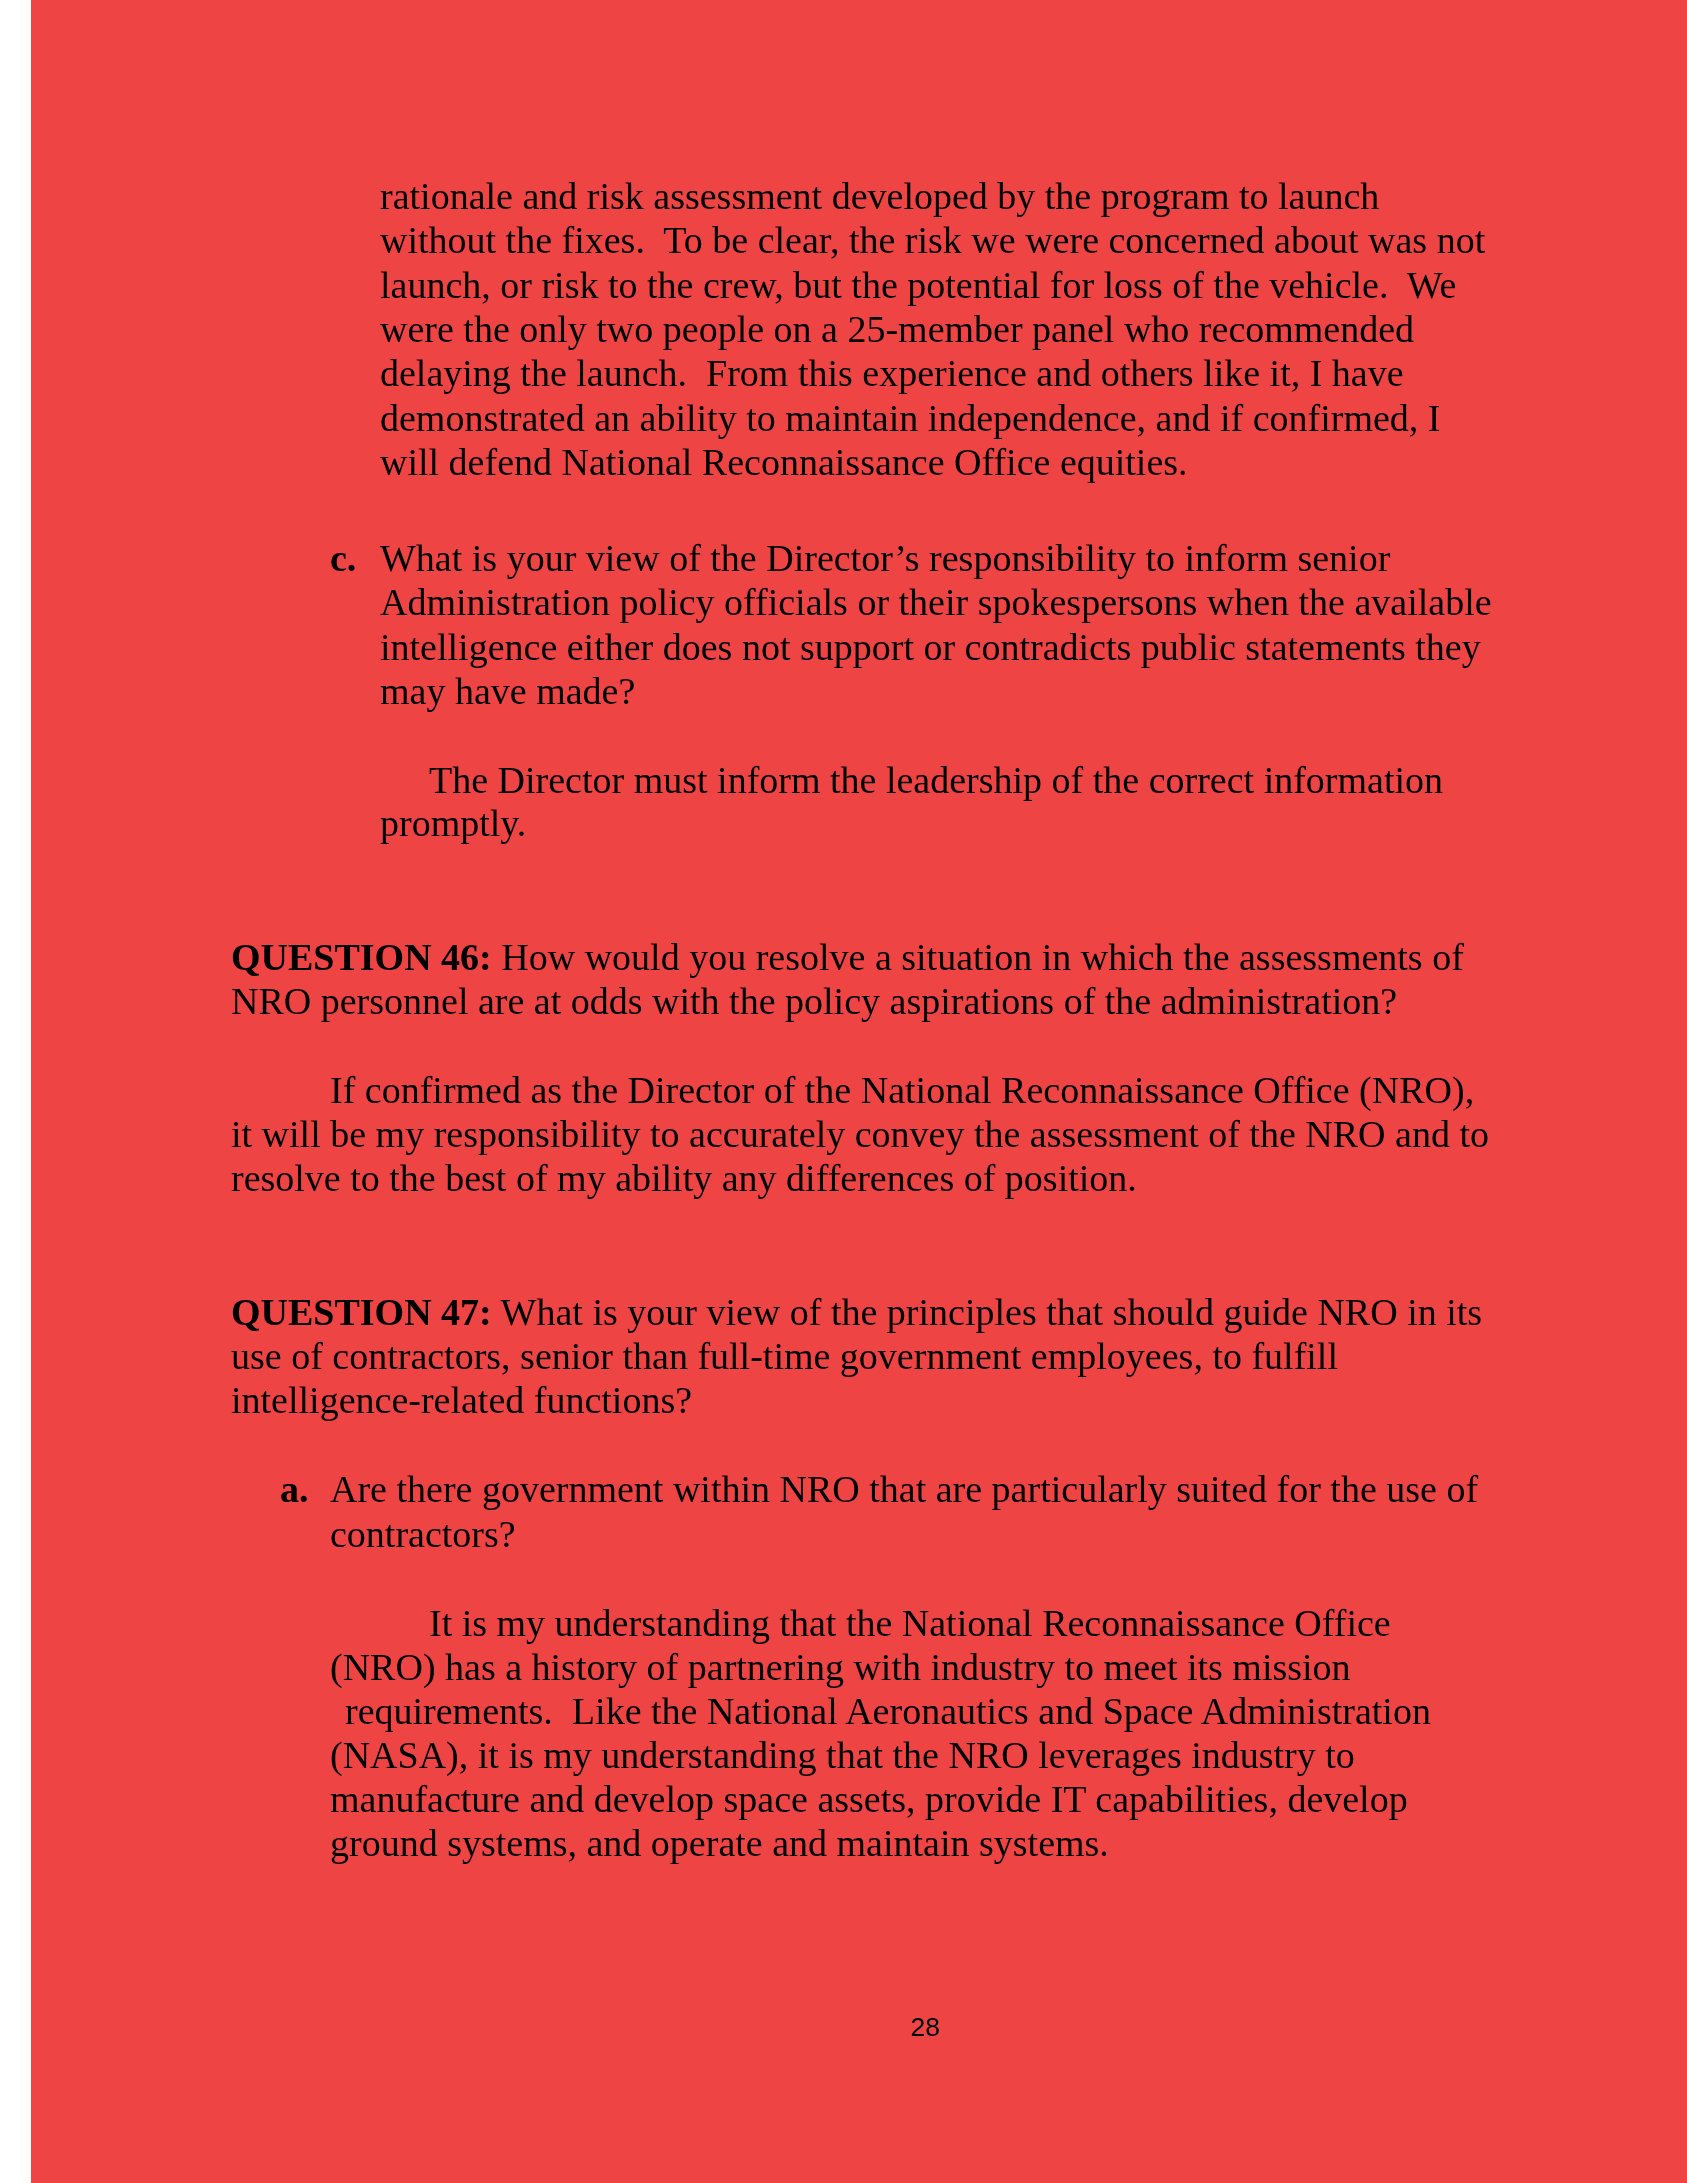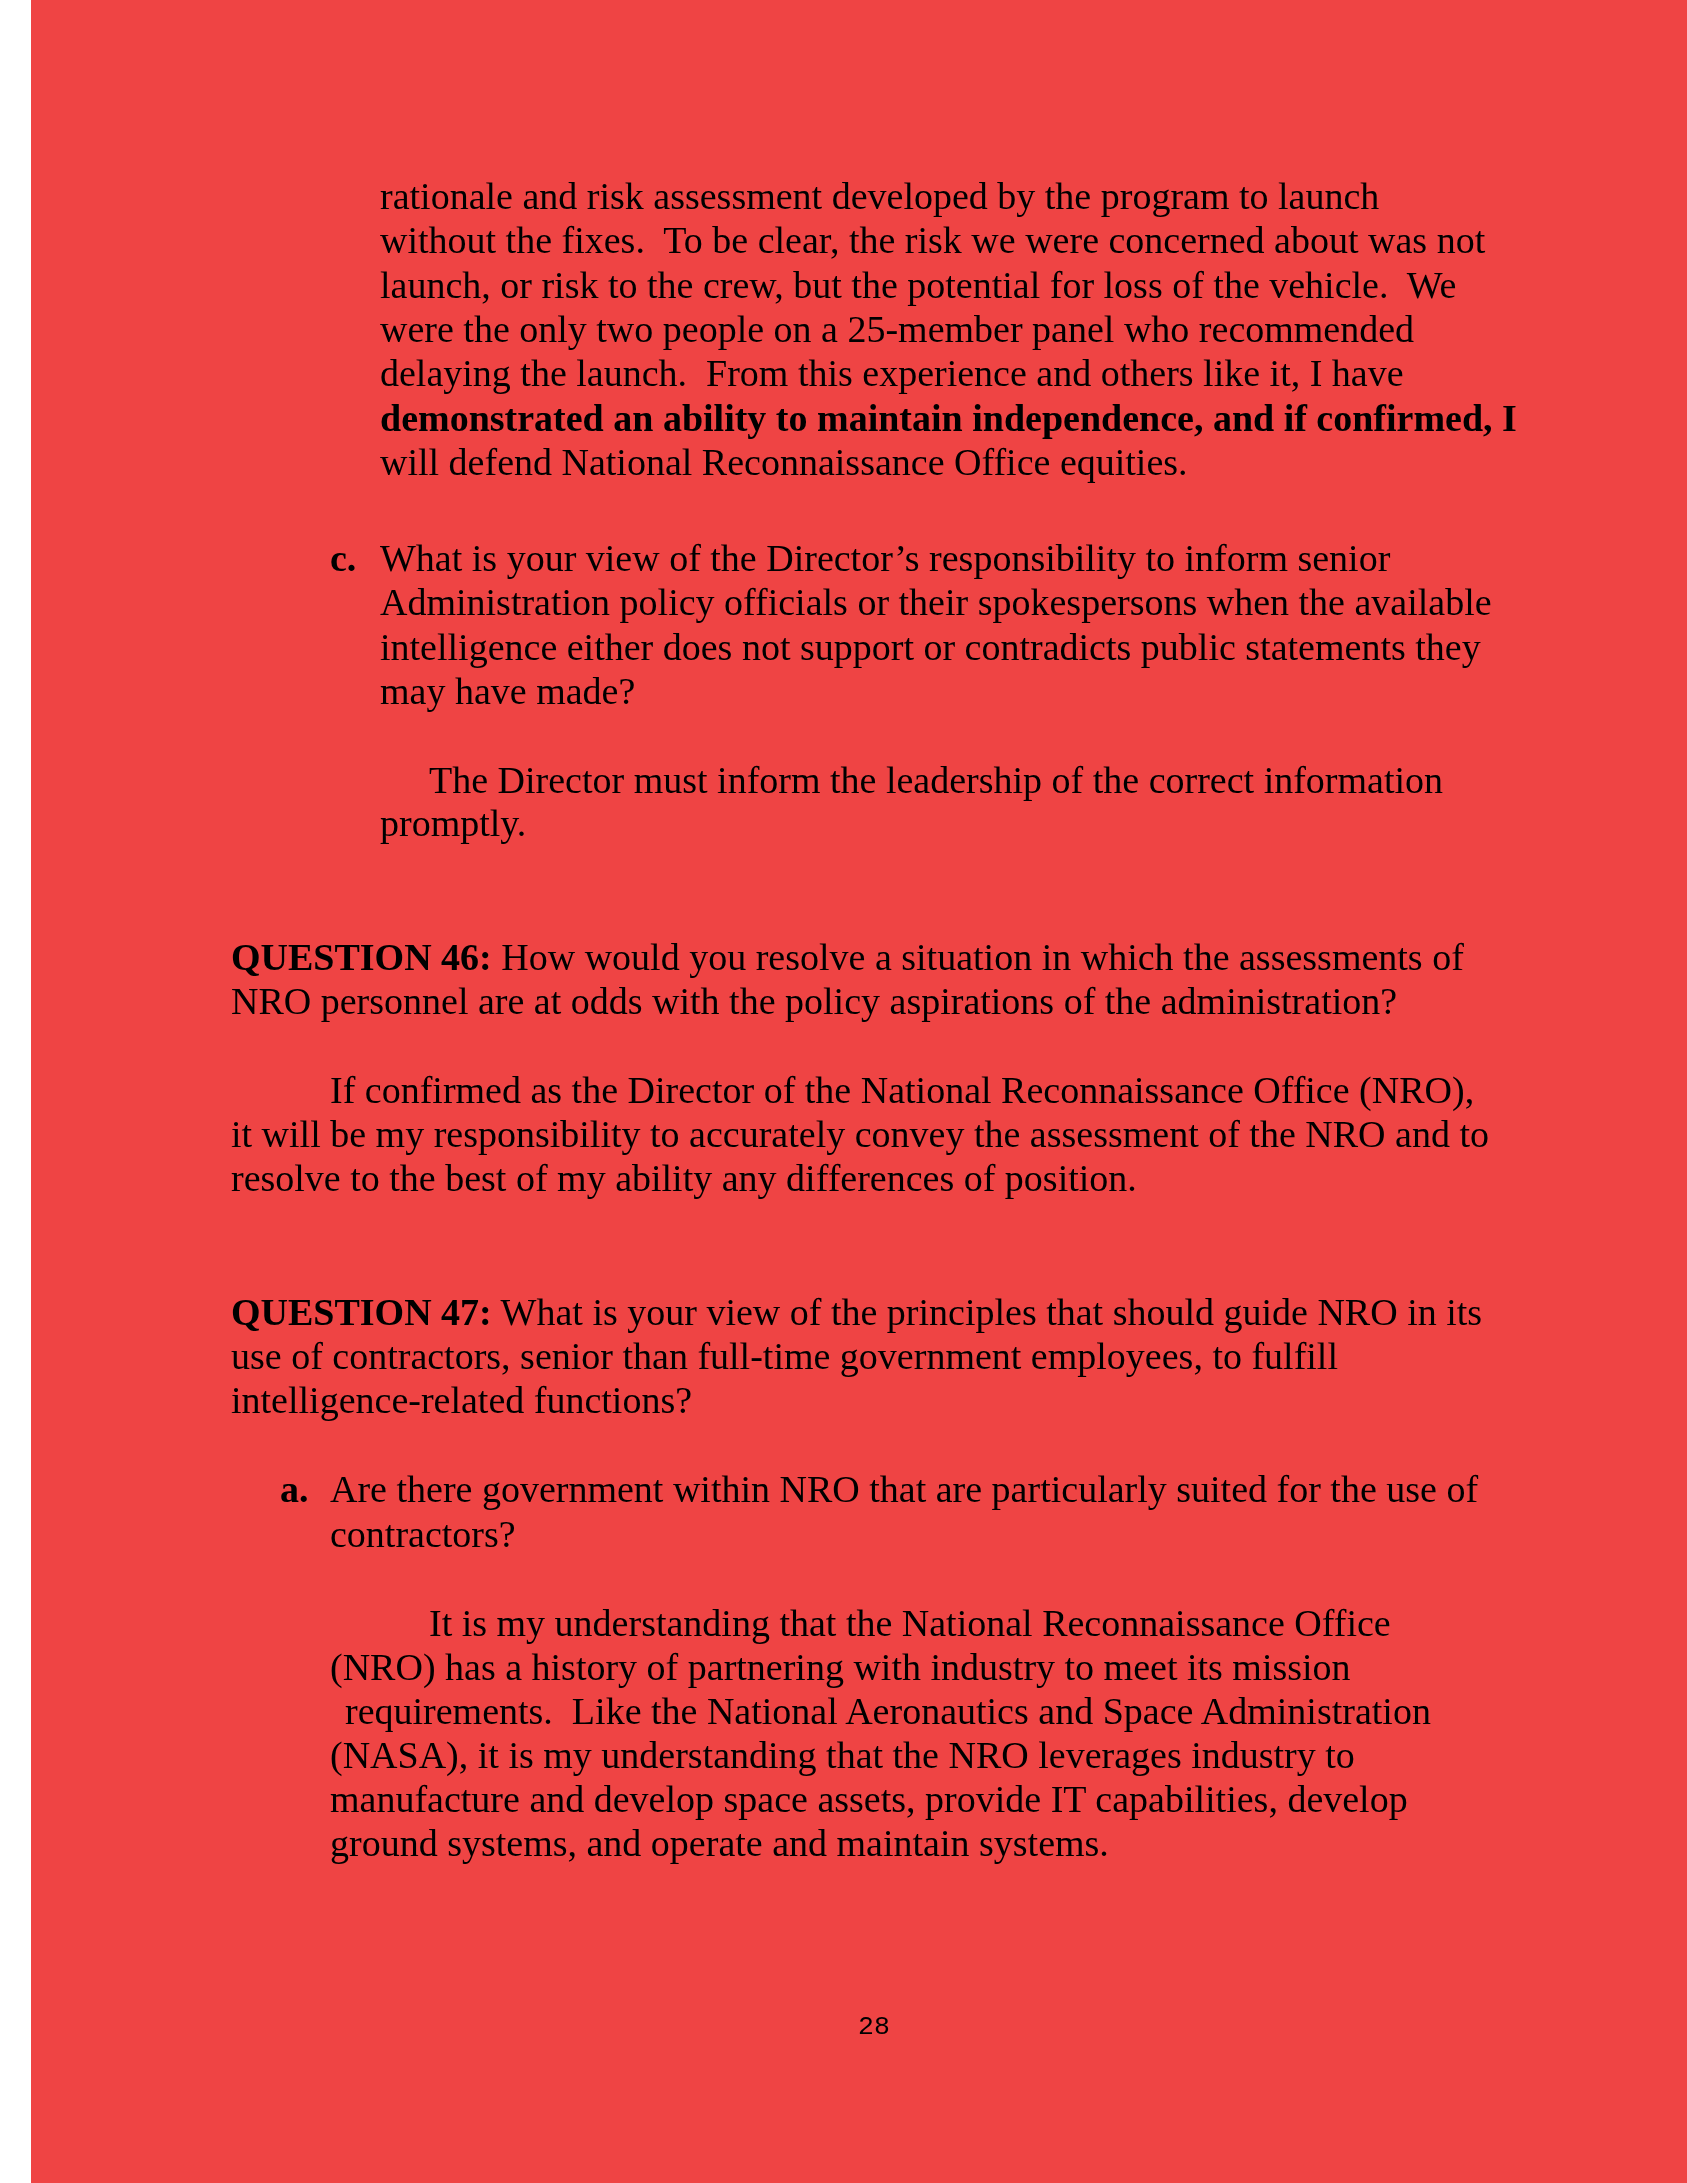--- a/index.html
+++ b/index.html
@@ -22,40 +22,40 @@
       position: absolute;
       white-space: pre;
       line-height: 44px;
       height: 44px;
     }
     .bold { font-weight: bold; }
     .page-number {
       position: absolute;
       left: 777px;
       width: 132px;
-      text-align: center;
+      text-align: right;
       top: 2011px;
-      font-family: Liberation Mono, monospace;
+      font-family: Liberation Sans, sans-serif;
       font-size: 26.5px;
       line-height: 33px;
       color: #000000;
     }
   </style>
 </head>
 <body>
 
 <div class="page">
 
   <div>
     <div class="ln" style="left:349px; top:174px;">rationale and risk assessment developed by the program to launch</div>
     <div class="ln" style="left:349px; top:218px;">without the fixes.  To be clear, the risk we were concerned about was not</div>
     <div class="ln" style="left:349px; top:263px;">launch, or risk to the crew, but the potential for loss of the vehicle.  We</div>
     <div class="ln" style="left:349px; top:307px;">were the only two people on a 25-member panel who recommended</div>
     <div class="ln" style="left:349px; top:351px;">delaying the launch.  From this experience and others like it, I have</div>
-    <div class="ln" style="left:349px; top:396px;font-weight:bold;">demonstrated an ability to maintain independence, and if confirmed, I</div>
+    <div class="ln" style="left:349px; top:396px;">demonstrated an ability to maintain independence, and if confirmed, I</div>
     <div class="ln" style="left:349px; top:440px;">will defend National Reconnaissance Office equities.</div>
   </div>
 
   <div>
     <div class="ln bold" style="left:299px; top:536px;">c.</div>
     <div class="ln" style="left:349px; top:536px;">What is your view of the Director’s responsibility to inform senior</div>
     <div class="ln" style="left:349px; top:580px;">Administration policy officials or their spokespersons when the available</div>
     <div class="ln" style="left:349px; top:625px;">intelligence either does not support or contradicts public statements they</div>
     <div class="ln" style="left:349px; top:669px;">may have made?</div>
   </div>

